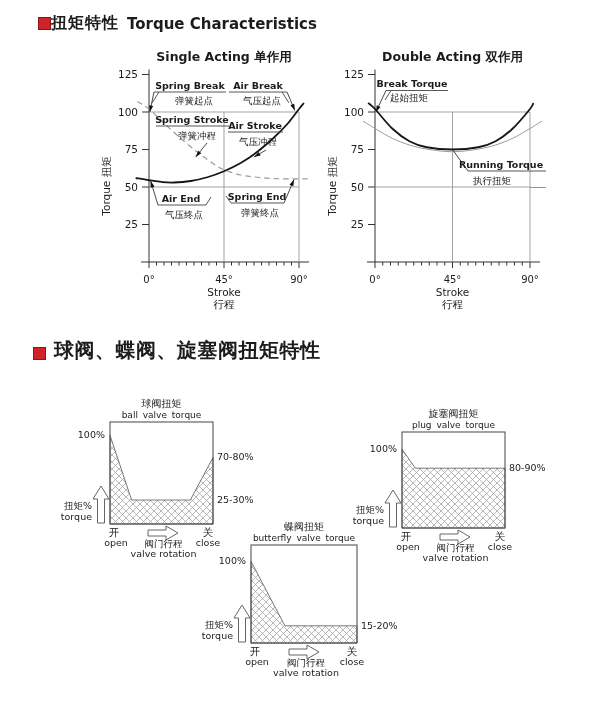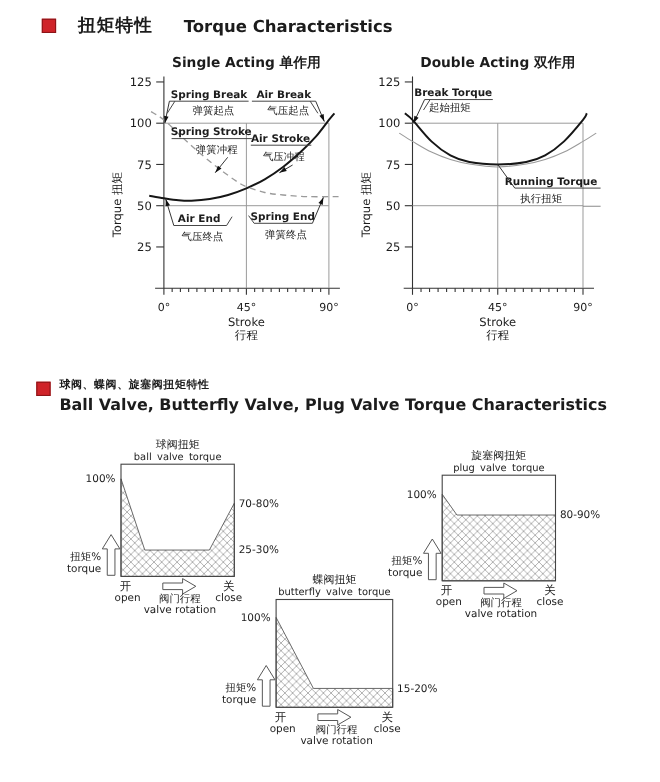--- a/index.html
+++ b/index.html
@@ -1,46 +1,45 @@
 <!DOCTYPE html>
 <html><head>
 <meta charset="utf-8">
 <style>
   html,body{margin:0;padding:0;background:#ffffff;}
   body{width:600px;height:711px;font-family:"DejaVu Sans","Liberation Sans",sans-serif;color:#1c1c1c;}
   .page{position:relative;width:600px;height:711px;background:#fff;overflow:hidden;}
   .sec-header{position:absolute;display:flex;}
-  #sec1{left:38px;top:13px;align-items:center;gap:20px;}
+  #sec1{left:38px;top:13px;align-items:center;gap:0;}
   #sec2{left:33px;top:341px;gap:8px;}
   .bullet{width:13px;height:13px;background:#cf2329;border:1px solid #8d1418;box-sizing:border-box;flex:0 0 auto;}
   #sec2 .bullet{margin-top:6px;}
   .t-zh{font-size:16px;font-weight:bold;letter-spacing:1px;}
   .t-en{font-size:15px;font-weight:bold;margin-left:8px;}
   .lines{line-height:19px;}
-  .l-zh{font-size:10px;font-weight:bold;letter-spacing:0.5px;}
+  .l-zh{font-size:20px;font-weight:bold;letter-spacing:0.5px;}
   .l-en{font-size:14.5px;font-weight:bold;}
   svg{position:absolute;left:0;top:0;}
   svg text{font-family:"DejaVu Sans","Liberation Sans",sans-serif;}
 </style>
 </head>
 <body>
 
 <div class="page">
 
   <div class="sec-header" id="sec1">
     <span class="bullet"></span>
     <span class="t-zh">扭矩特性</span>
     <span class="t-en">Torque Characteristics</span>
   </div>
 
   <div class="sec-header" id="sec2">
     <span class="bullet"></span>
     <div class="lines">
       <div class="l-zh">球阀、蝶阀、旋塞阀扭矩特性</div>
-      <div class="l-en">Ball Valve, Butterfly Valve, Plug Valve Torque Characteristics</div>
     </div>
   </div>
 
   <svg id="cv" width="600" height="711" viewBox="0 0 600 711">
     <defs>
       <pattern id="xh" width="7" height="7" patternUnits="userSpaceOnUse">
         <path d="M0 7 L7 0 M0 0 L7 7" stroke="#9a9a9a" stroke-width="0.7" fill="none"></path>
       </pattern>
     </defs>
   <text x="224" y="61" font-size="12.5" text-anchor="middle" fill="#1c1c1c" font-weight="600">Single Acting  单作用</text>

